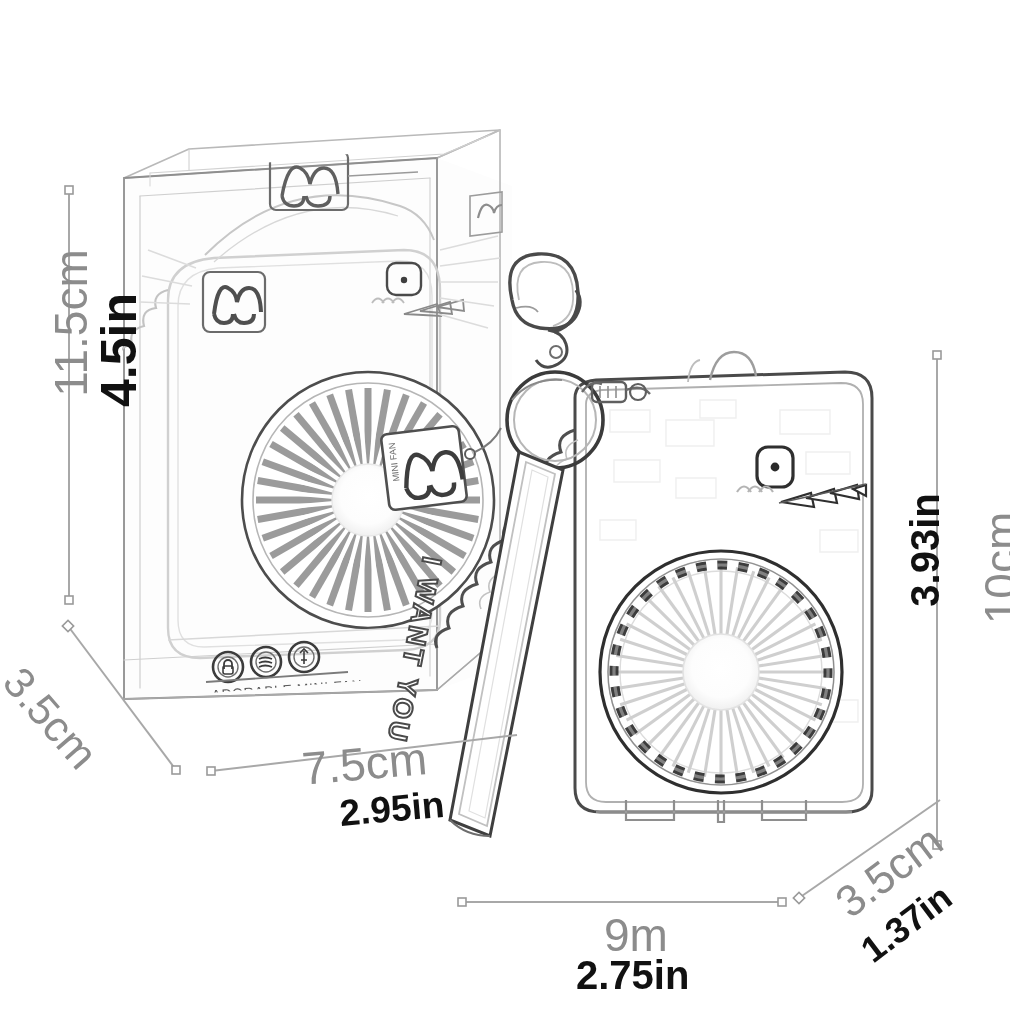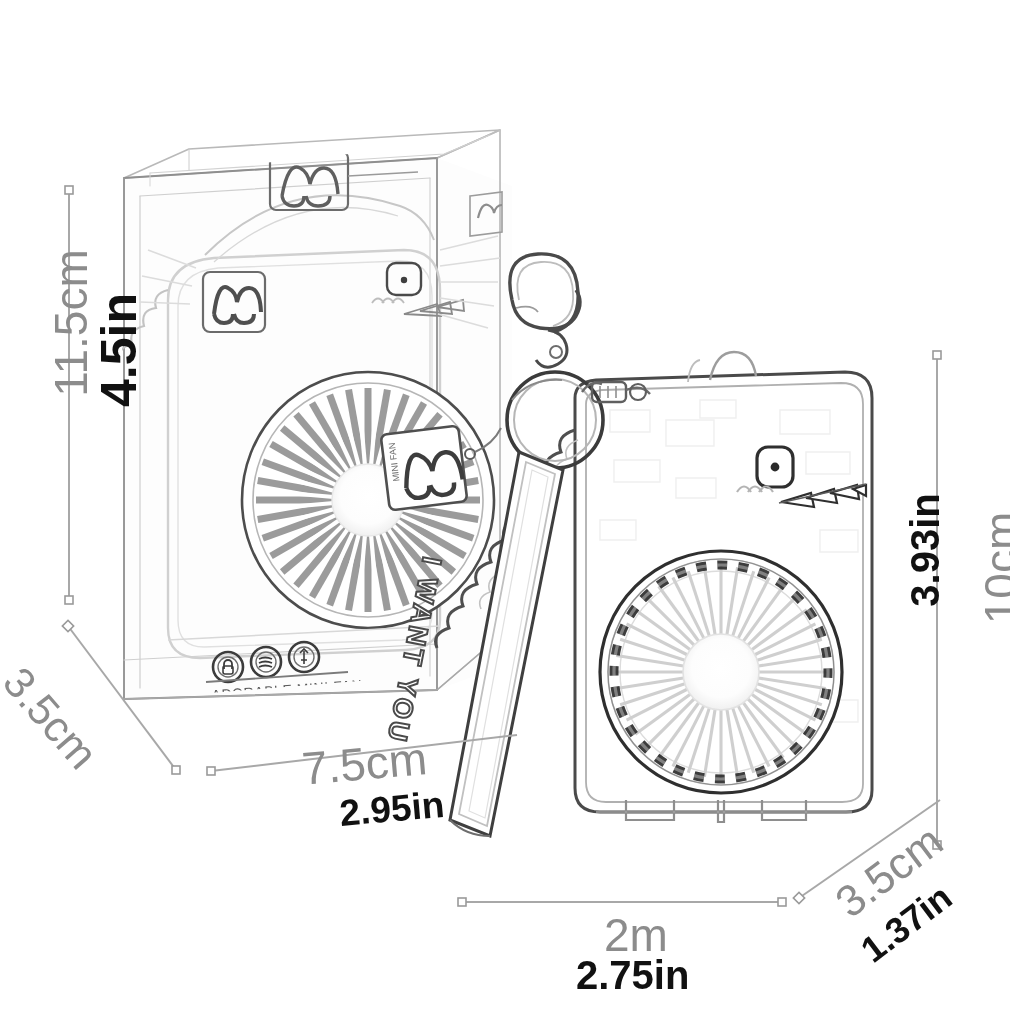--- a/index.html
+++ b/index.html
@@ -435,20 +435,20 @@
 
   <div class="dimlbl cm" style="left:828px;top:890px;font-size:44px;transform:rotate(-37deg);transform-origin:left top;">
     <span>3.5cm</span>
   </div>
 
   <div class="dimlbl inch" style="left:855px;top:940px;font-size:36px;transform:rotate(-37deg);transform-origin:left top;">
     <span>1.37in</span>
   </div>
 
   <div class="dimlbl cm" style="left:604px;top:912px;font-size:46px;">
-    <span>2m</span>
+    <span>9m</span>
   </div>
 
   <div class="dimlbl inch" style="left:576px;top:955px;font-size:40px;">
     <span>2.75in</span>
   </div>
 
 </div>
 
 </body></html>

